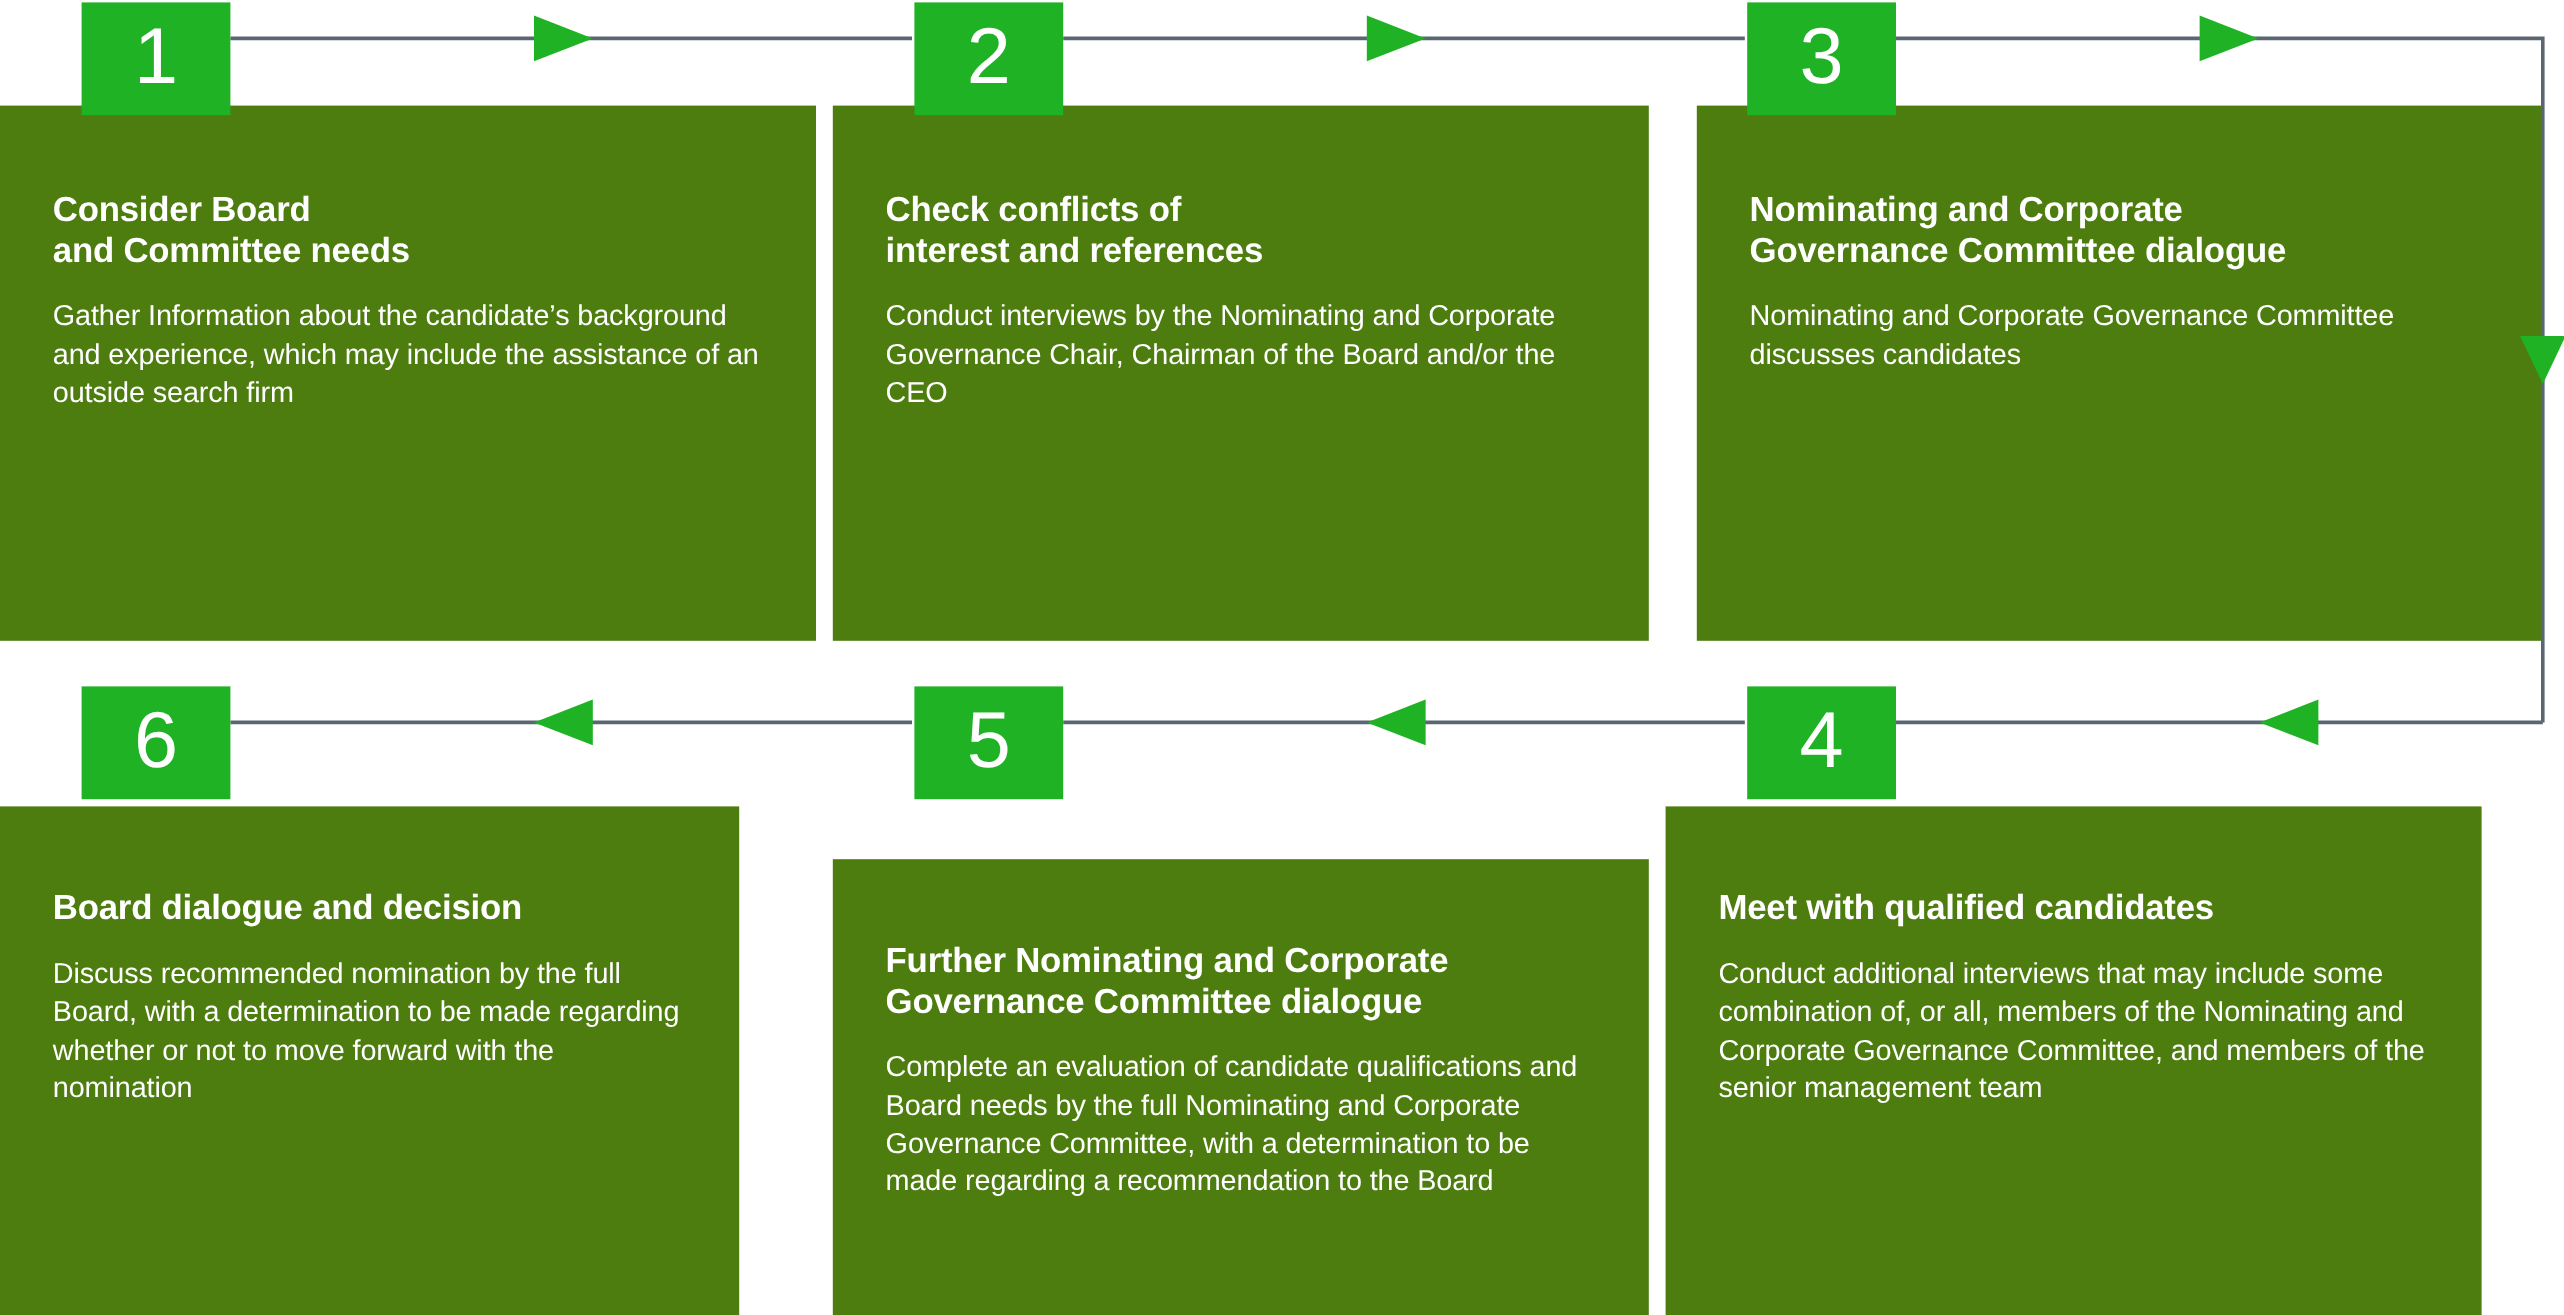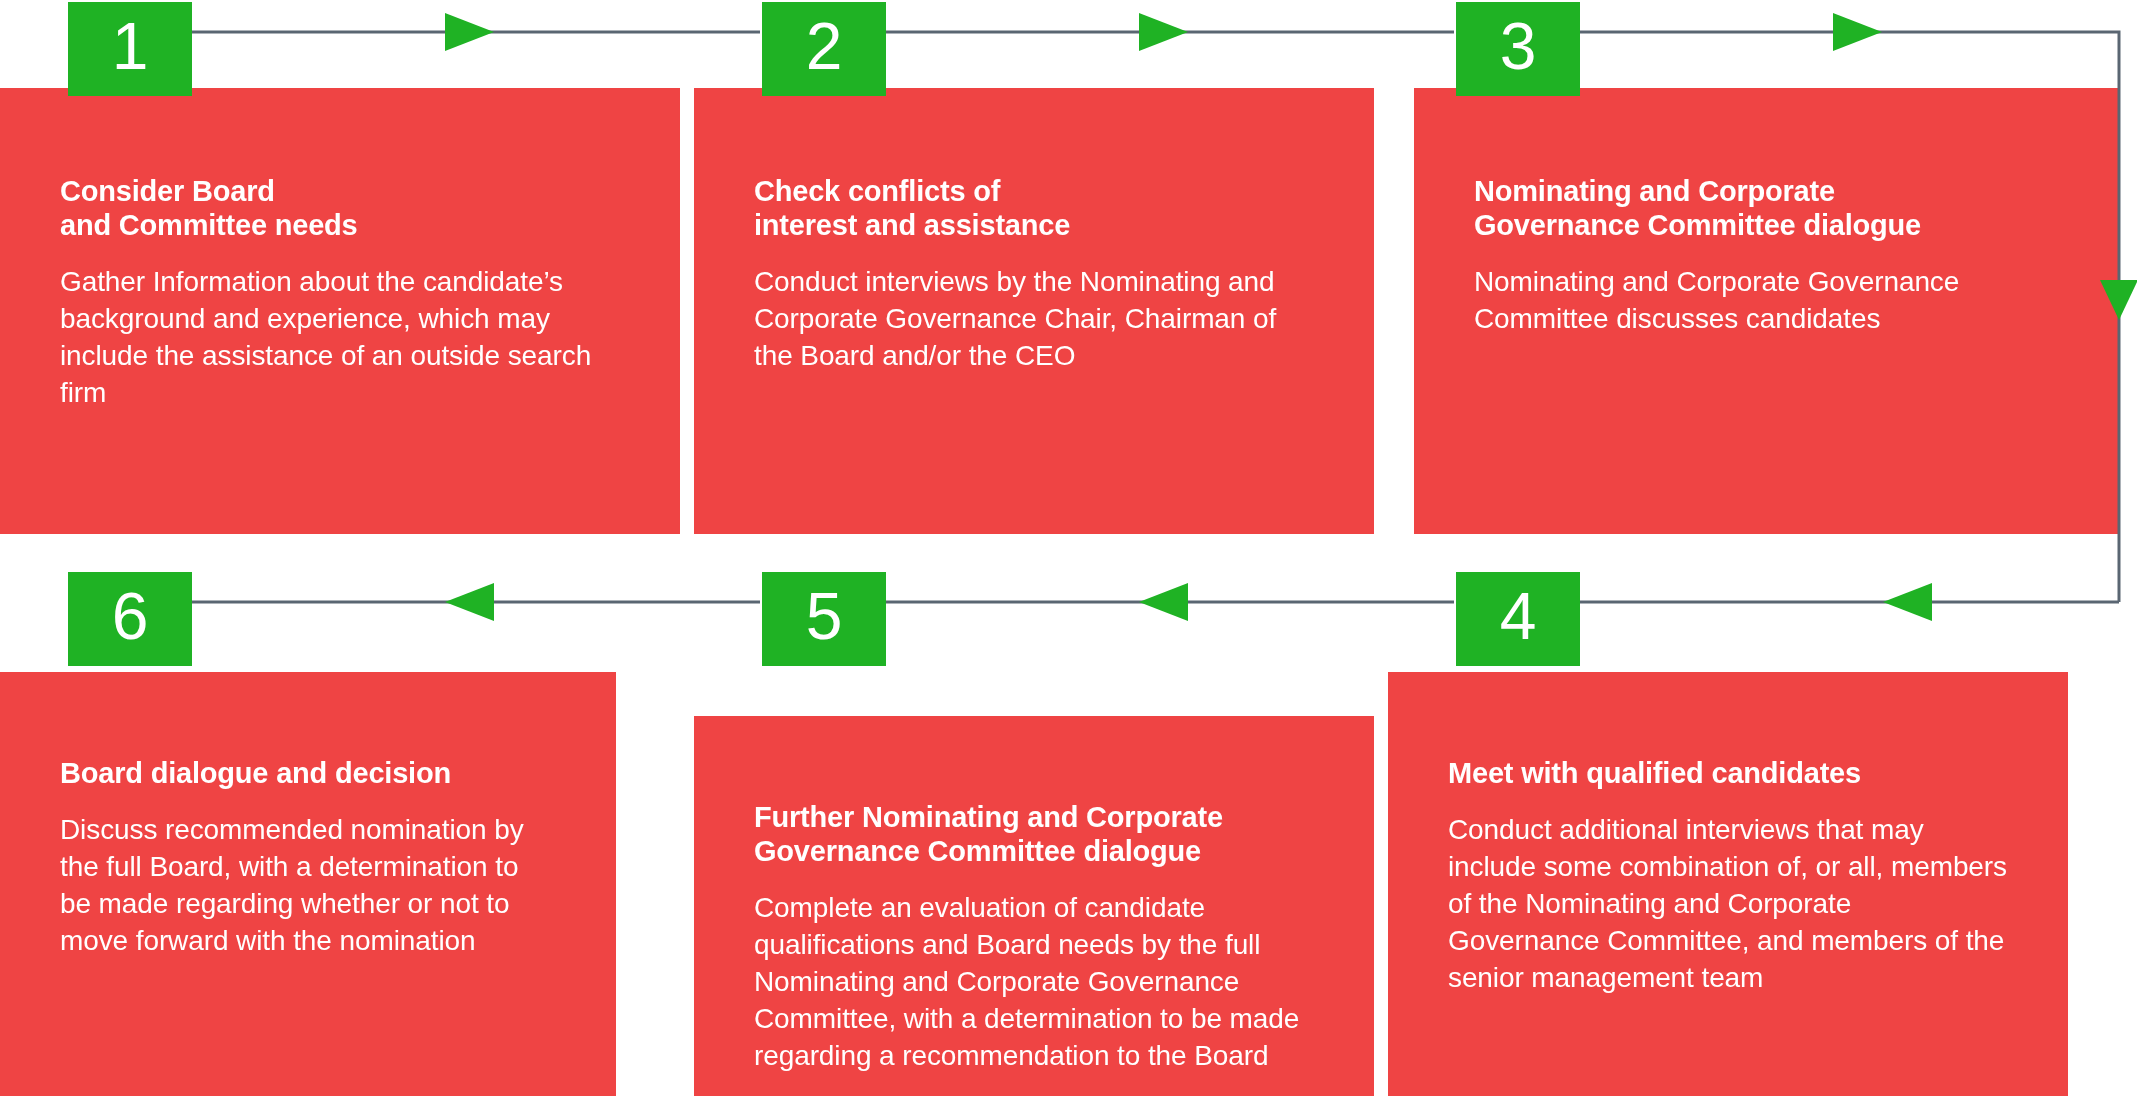--- a/index.html
+++ b/index.html
@@ -26,44 +26,44 @@
     left: 0; top: 0;
     width: 2137px;
     height: 1096px;
     pointer-events: none;
     z-index: 5;
   }
 
   
   .card {
     position: absolute;
-    background: #ef4444;
+    background: #4d7c0f;
     color: #ffffff;
-    padding: 16px;
+    padding: 0;
     overflow: hidden;
   }
 
   .card-inner {
     padding: 70px 44px 24px 44px;
   }
   .card.row-bottom .card-inner {
     padding: 68px 44px 24px 44px;
   }
 
   .card-title {
     font-weight: bold;
     font-size: 29px;
     line-height: 1.18;
     letter-spacing: -0.2px;
     margin-bottom: 22px;
     white-space: pre-line;
   }
 
   .card-body {
-    font-size: 28px;
+    font-size: 24px;
     line-height: 1.32;
     font-weight: 400;
     letter-spacing: -0.1px;
     white-space: pre-line;
   }
 
   
   #card-1 { left: 0px;    top: 88px;  width: 680px;  height: 446px; }
   #card-2 { left: 694px;  top: 88px;  width: 680px;  height: 446px; }
   #card-3 { left: 1414px; top: 88px;  width: 704px;  height: 446px; }
@@ -139,21 +139,21 @@
     <div class="card-inner">
       <div class="card-title">Consider Board
 and Committee needs</div>
       <div class="card-body">Gather Information about the candidate’s background and experience, which may include the assistance of an outside search firm</div>
     </div>
   </div>
 
   <div class="card row-top" id="card-2">
     <div class="card-inner">
       <div class="card-title">Check conflicts of
-interest and assistance</div>
+interest and references</div>
       <div class="card-body">Conduct interviews by the Nominating and Corporate Governance Chair, Chairman of the Board and/or the CEO</div>
     </div>
   </div>
 
   <div class="card row-top" id="card-3">
     <div class="card-inner">
       <div class="card-title">Nominating and Corporate
 Governance Committee dialogue</div>
       <div class="card-body">Nominating and Corporate Governance Committee discusses candidates</div>
     </div>

